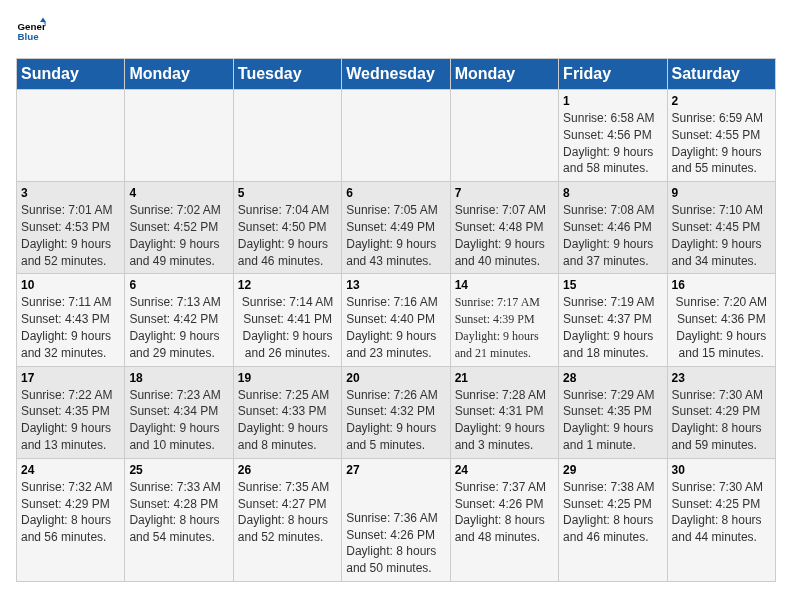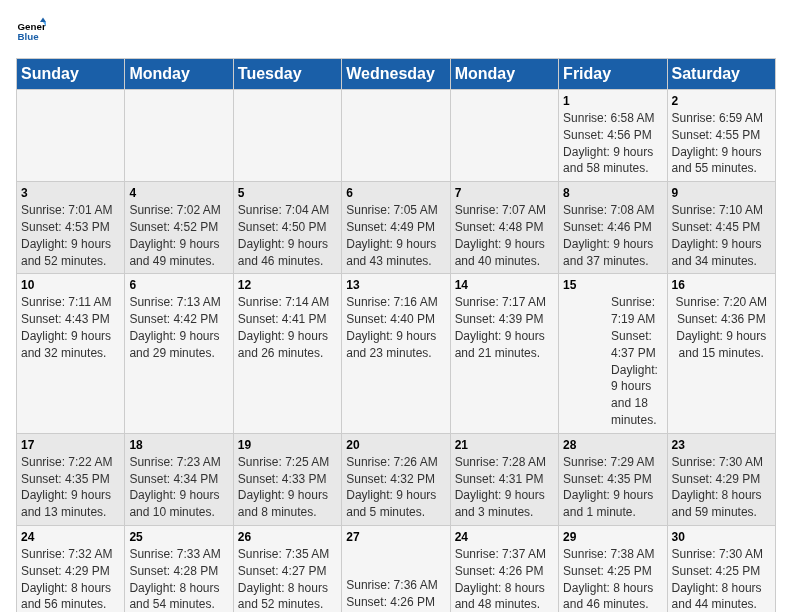--- a/index.html
+++ b/index.html
@@ -185,39 +185,39 @@
 Daylight: 9 hours and 32 minutes.</div>
         </td>
         <td>
           <span class="day-number">6</span>
           <div class="day-info" style="white-space: pre-line;">Sunrise: 7:13 AM
 Sunset: 4:42 PM
 Daylight: 9 hours and 29 minutes.</div>
         </td>
         <td>
           <span class="day-number">12</span>
-          <div class="day-info" style="white-space: pre-line;">Sunrise: 7:14 AM
+          <div class="day-info" style="white-space: pre-line; text-align: center;">Sunrise: 7:14 AM
 Sunset: 4:41 PM
 Daylight: 9 hours and 26 minutes.</div>
         </td>
         <td>
           <span class="day-number">13</span>
           <div class="day-info" style="white-space: pre-line;">Sunrise: 7:16 AM
 Sunset: 4:40 PM
 Daylight: 9 hours and 23 minutes.</div>
         </td>
         <td>
           <span class="day-number">14</span>
-          <div class="day-info" style="white-space: pre-line;">Sunrise: 7:17 AM
+          <div class="day-info" style="white-space: pre-line; font-family: Liberation Serif, serif;">Sunrise: 7:17 AM
 Sunset: 4:39 PM
 Daylight: 9 hours and 21 minutes.</div>
         </td>
         <td>
           <span class="day-number">15</span>
-          <div class="day-info" style="white-space: pre-line; margin-left: 48px;">Sunrise: 7:19 AM
+          <div class="day-info" style="white-space: pre-line;">Sunrise: 7:19 AM
 Sunset: 4:37 PM
 Daylight: 9 hours and 18 minutes.</div>
         </td>
         <td>
           <span class="day-number">16</span>
           <div class="day-info" style="white-space: pre-line; text-align: center;">Sunrise: 7:20 AM
 Sunset: 4:36 PM
 Daylight: 9 hours and 15 minutes.</div>
         </td>
       </tr>

